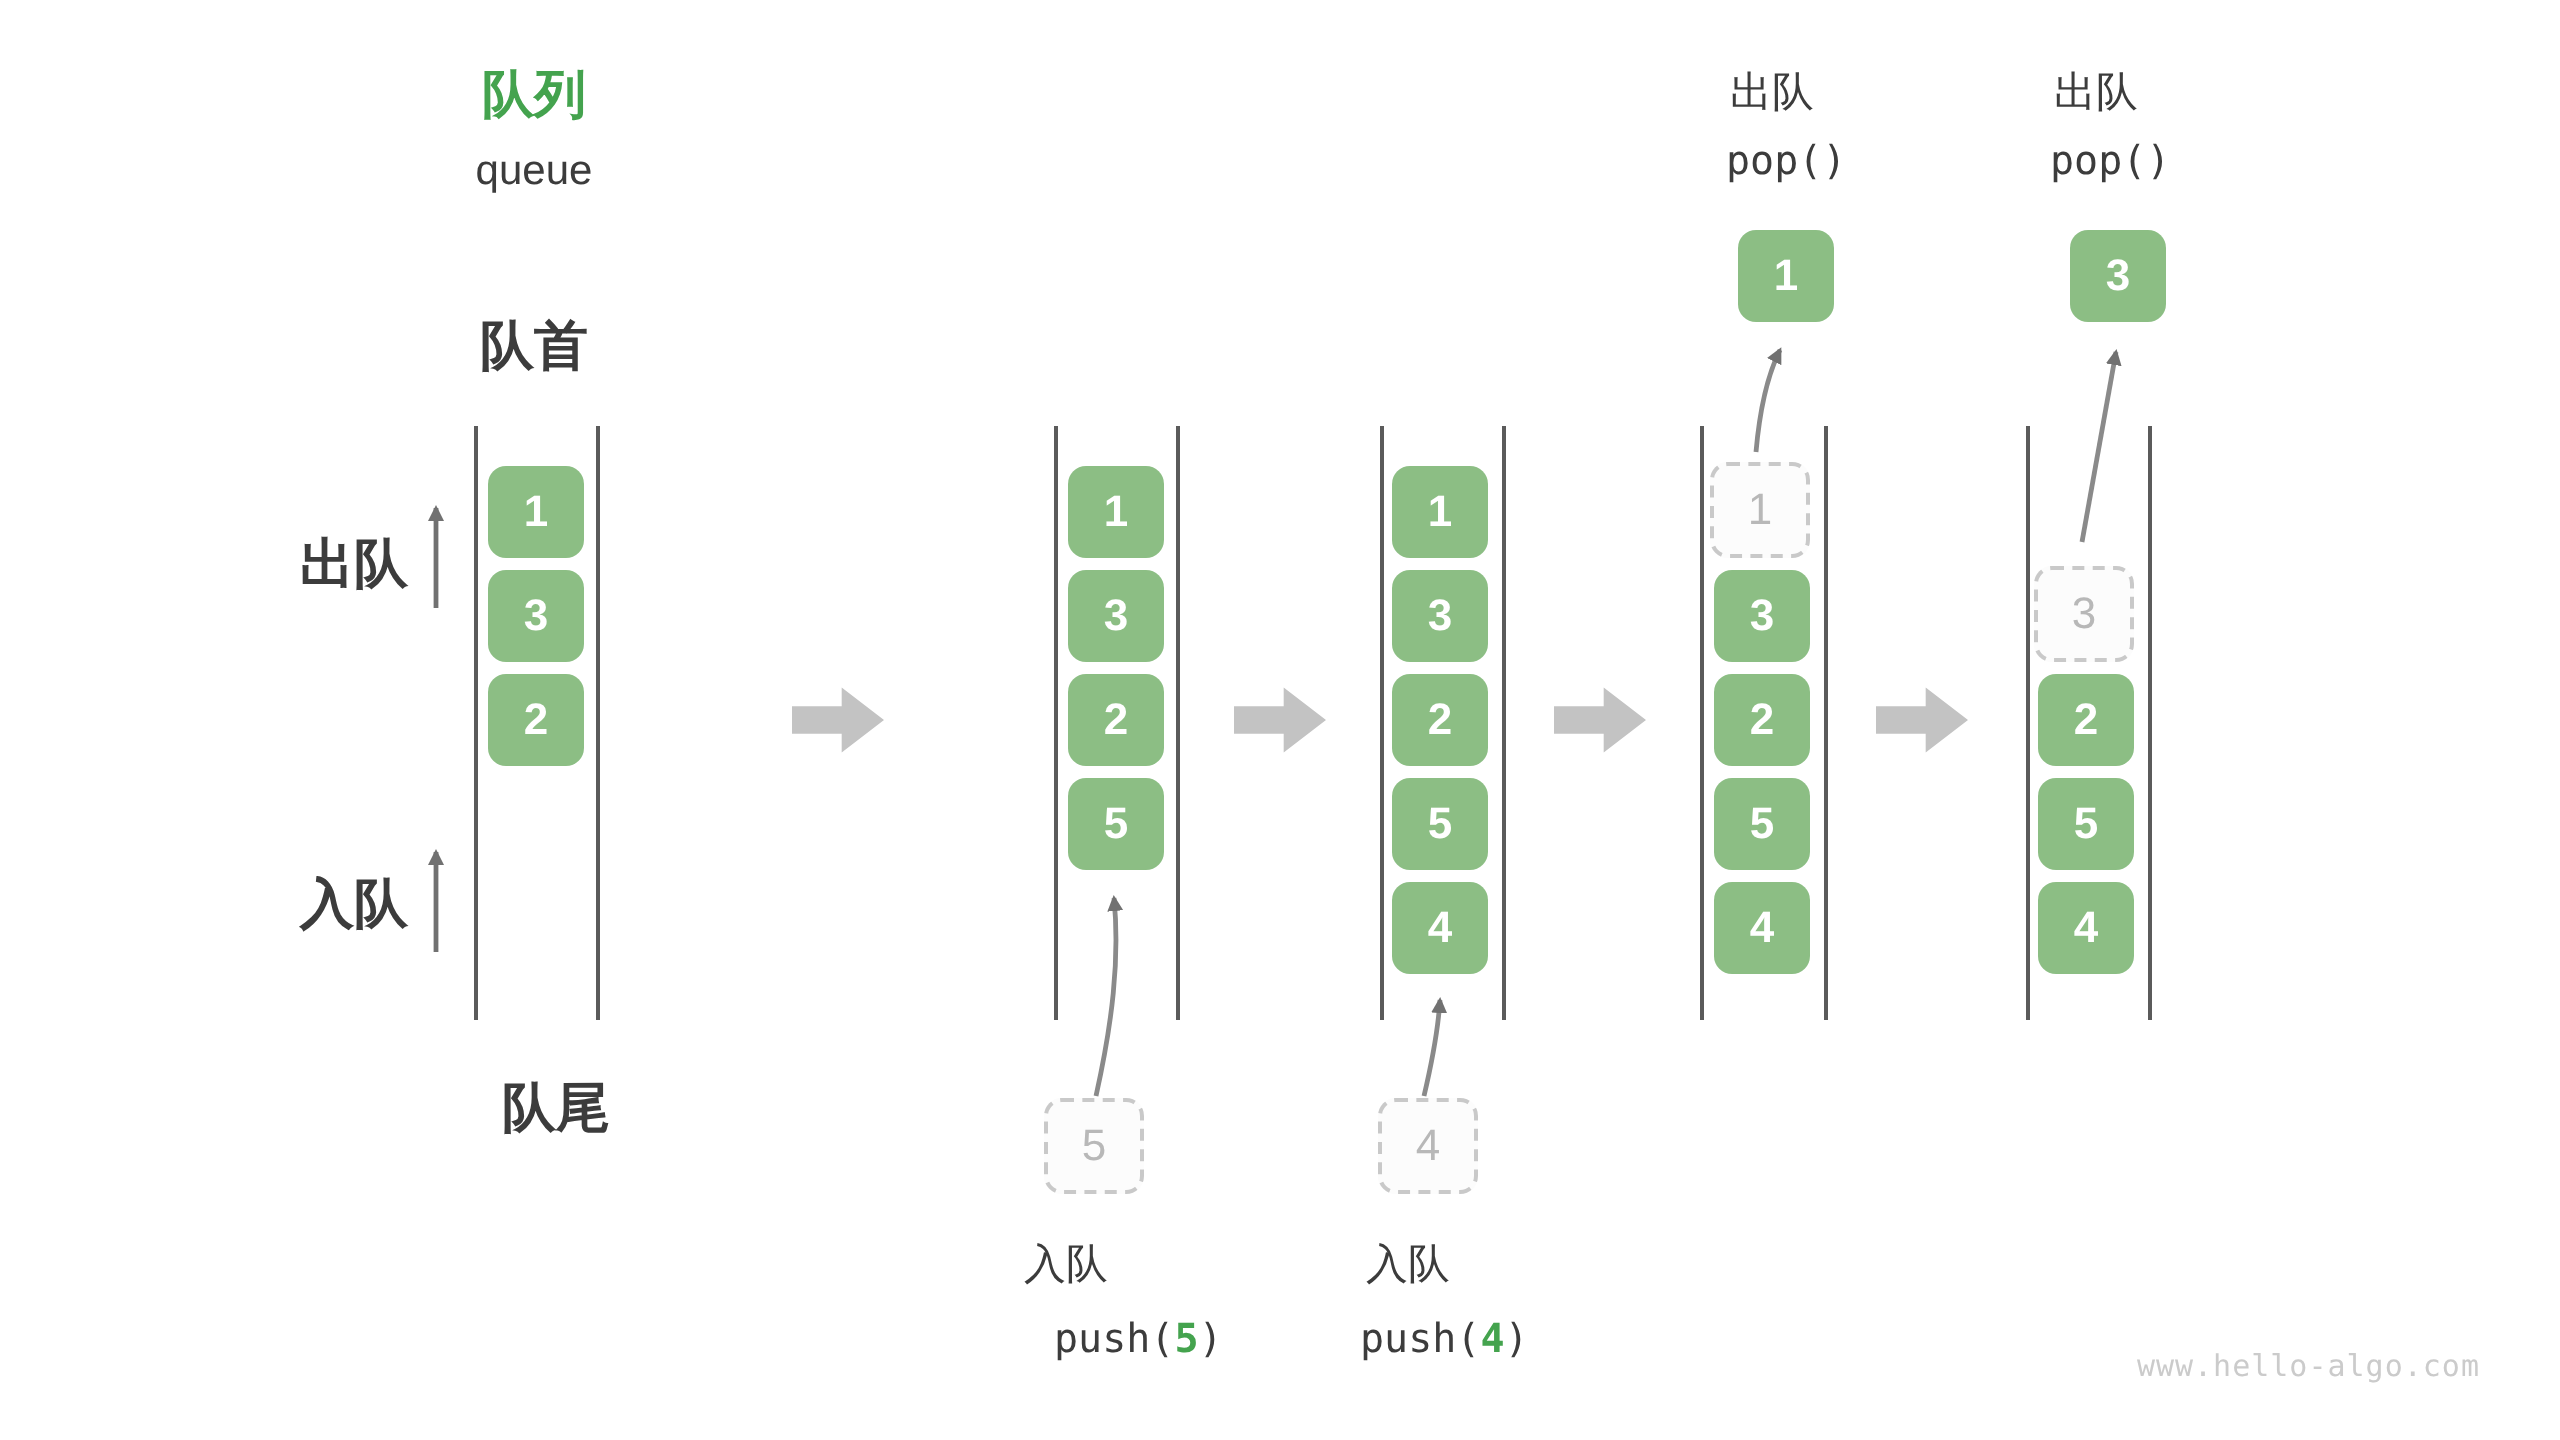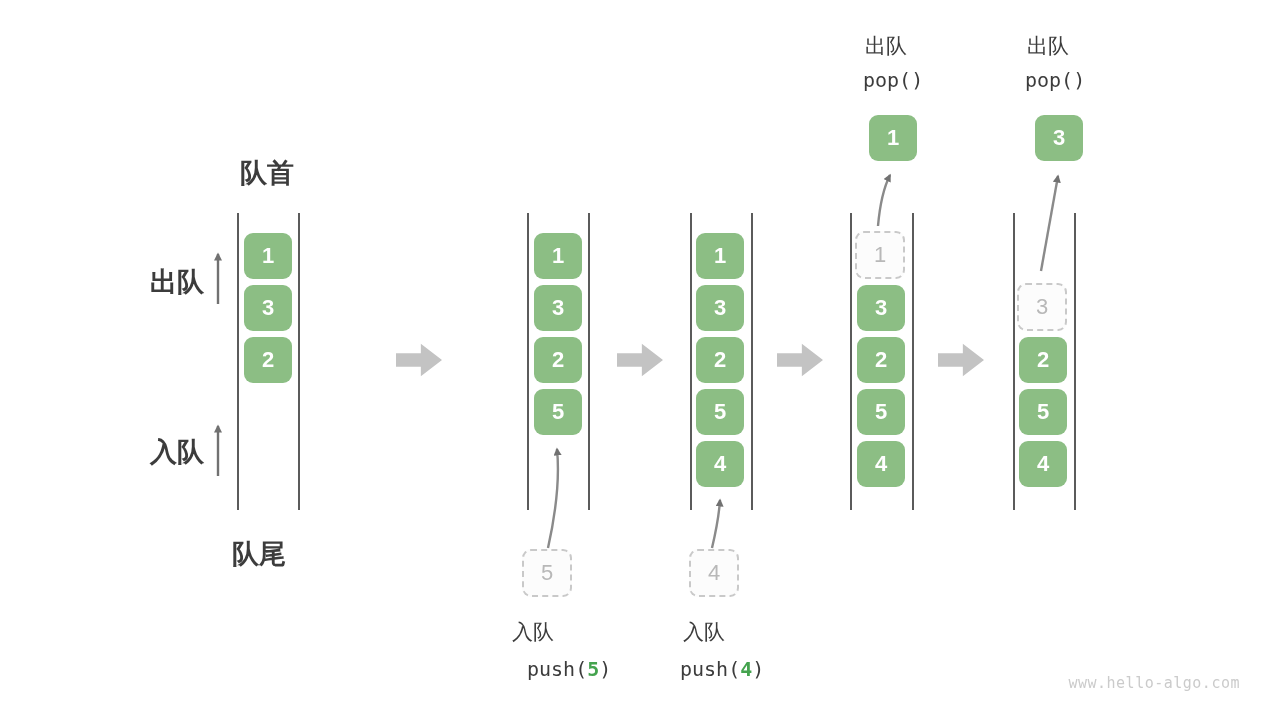--- a/index.html
+++ b/index.html
@@ -45,25 +45,29 @@
     position:absolute;right:40px;top:674px;
     font-family:"DejaVu Sans Mono","Liberation Mono",monospace;
     font-size:15px;letter-spacing:.5px;color:var(--c-watermark,#cbcbcb);
   }
 </style>
 </head>
 <body>
 
 <div class="canvas">
 
+  <div class="abs" style="left:206px;top:30px;width:122px;">
+    <div class="title-zh">队列</div>
+    <div class="title-en">queue</div>
+  </div>
 
   <div class="abs zh-bold center" style="left:207px;top:155px;width:120px;">队首</div>
   <div class="abs zh-bold" style="left:150px;top:264px;">出队</div>
   <div class="abs zh-bold" style="left:150px;top:434px;">入队</div>
-  <div class="abs zh-bold center" style="left:199px;top:536px;width:120px;">队尾</div>
+  <div class="abs zh-bold center" style="left:218px;top:536px;width:120px;">队尾</div>
 
   <div class="rail" style="left:237px;"></div>
   <div class="rail" style="left:298px;"></div>
   <div class="rail" style="left:527px;"></div>
   <div class="rail" style="left:588px;"></div>
   <div class="rail" style="left:690px;"></div>
   <div class="rail" style="left:751px;"></div>
   <div class="rail" style="left:850px;"></div>
   <div class="rail" style="left:912px;"></div>
   <div class="rail" style="left:1013px;"></div>

